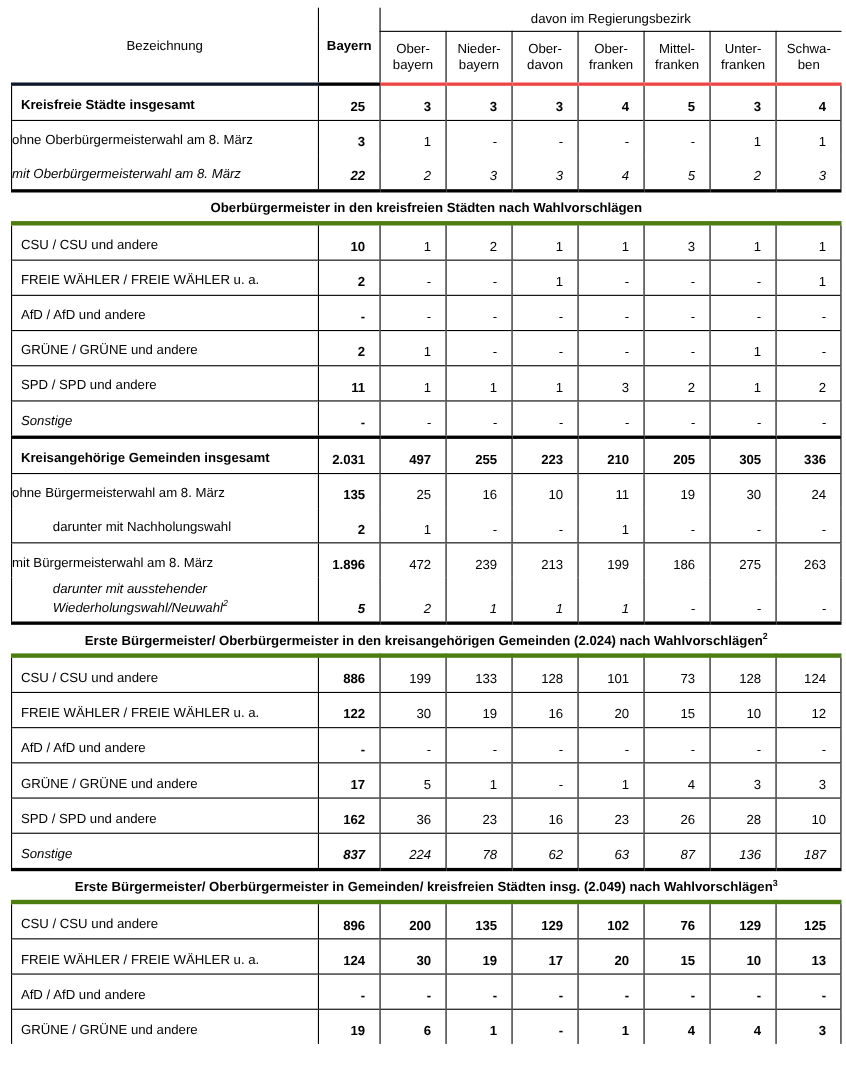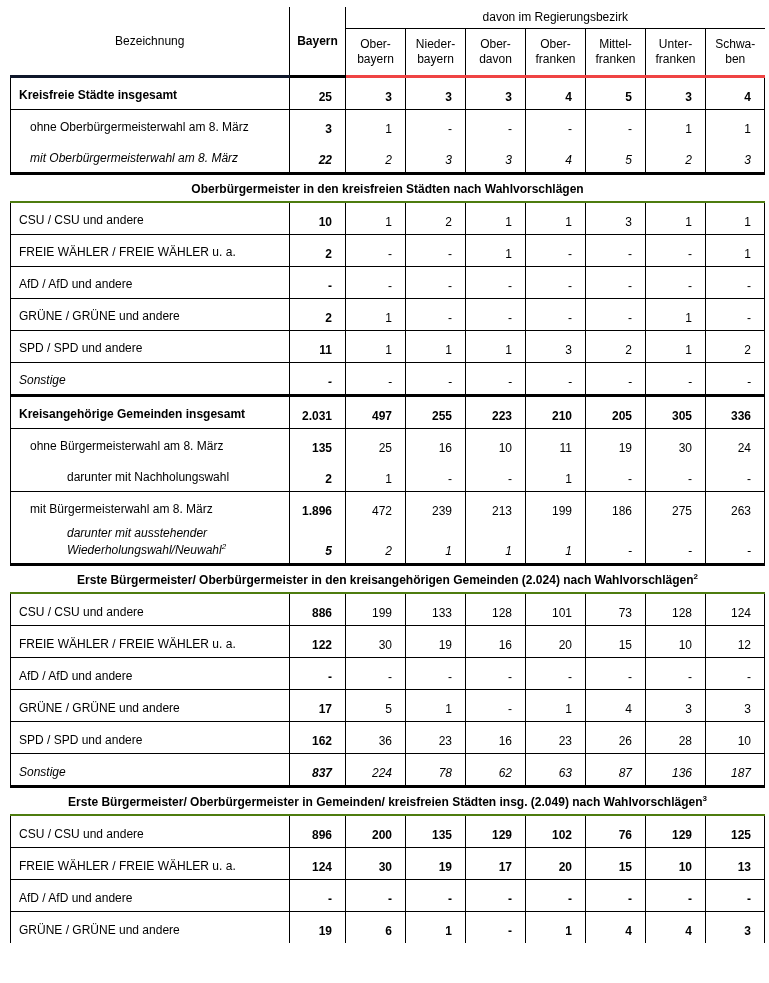--- a/index.html
+++ b/index.html
@@ -39,36 +39,36 @@
   th.th-bez    { border-right: 1px solid #000; border-bottom: 3px solid #0f172a; }
   th.th-bayern { border-right: 1px solid #000; border-bottom: 3px solid #000; font-weight: bold; }
   th.th-group  { border-bottom: 1px solid #000; height: 21px; font-weight: normal; }
   th.th-region { border-left: 1px solid #000; border-bottom: 3px solid #ef4444; height: 46px; margin-top: 28px; }
   th.th-region:first-child { border-left: none; }
 
   
   tr.data td { height: 23px; vertical-align: bottom; padding-top: 3px; padding-bottom: 5px; }
   td.lbl  { text-align: left; border-left: 1px solid #000; padding-right: 4px; line-height: 1.3; }
   td.ind0 { padding-left: 8px; }
-  td.ind1 { padding-left: 19px; }
-  td.ind2 { padding-left: 56px; }
+  td.ind1 { }
+  td.ind2 { padding-left: 37px; }
   td.val  { text-align: right; border-left: 1px solid #000; padding-right: 13px; }
   td.val.last { border-right: 1px solid #000; }
   td.bayern-val { font-weight: bold; }
   tr.allbold td { font-weight: bold; margin-top: 30px; }
   tr.boldvals td.val { font-weight: bold; }
   tr.sep td { border-top: 1px solid #000; }
   tr.sec-end td { border-bottom: 3px solid #000; font-style: italic; }
 
   tr.title-row td {
     text-align: center;
     font-weight: bold;
     height: 23px;
     vertical-align: middle;
-    border-bottom: 2px solid #4d7c0f;
+    border-bottom: 4px solid #4d7c0f;
     padding: 2px 0 1px 0;
   }
   tr.title-row sup, td.lbl sup { font-size: 8px; }
 </style>
 </head>
 <body>
 
 <div class="page">
 
 

